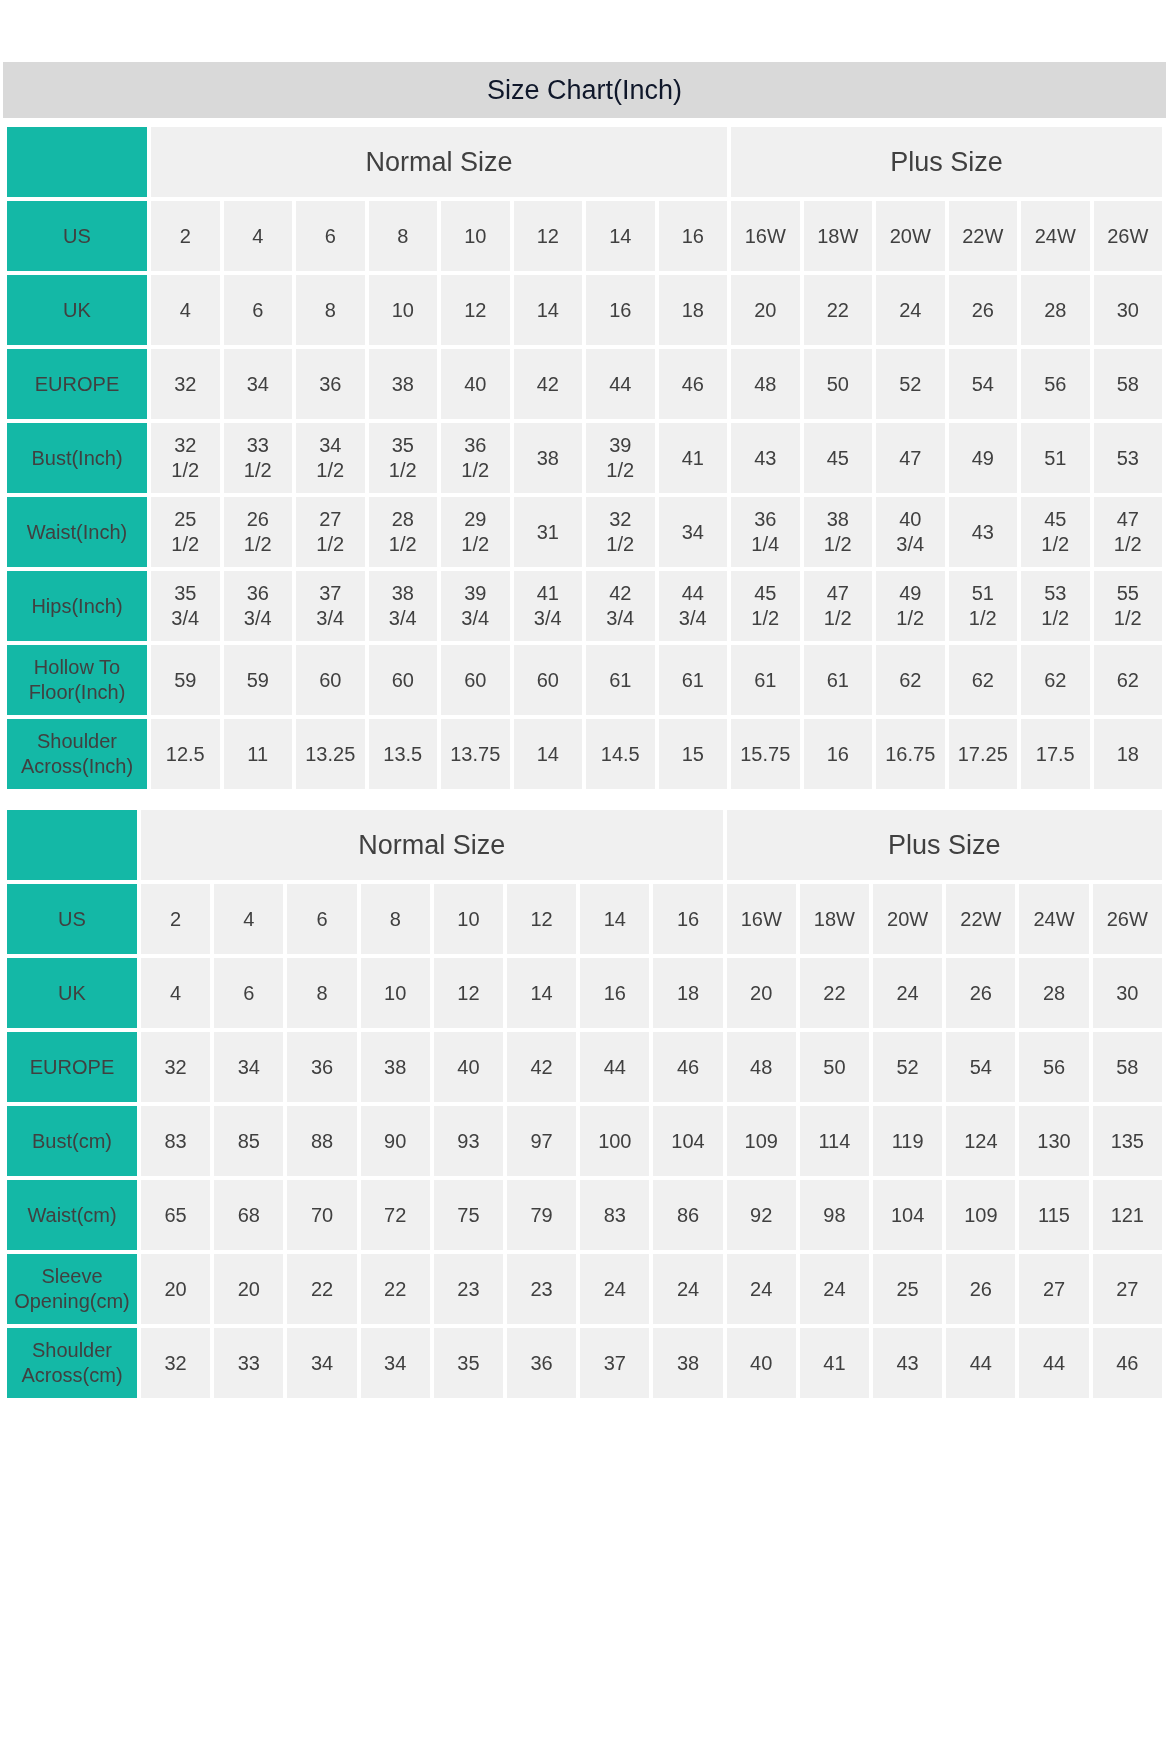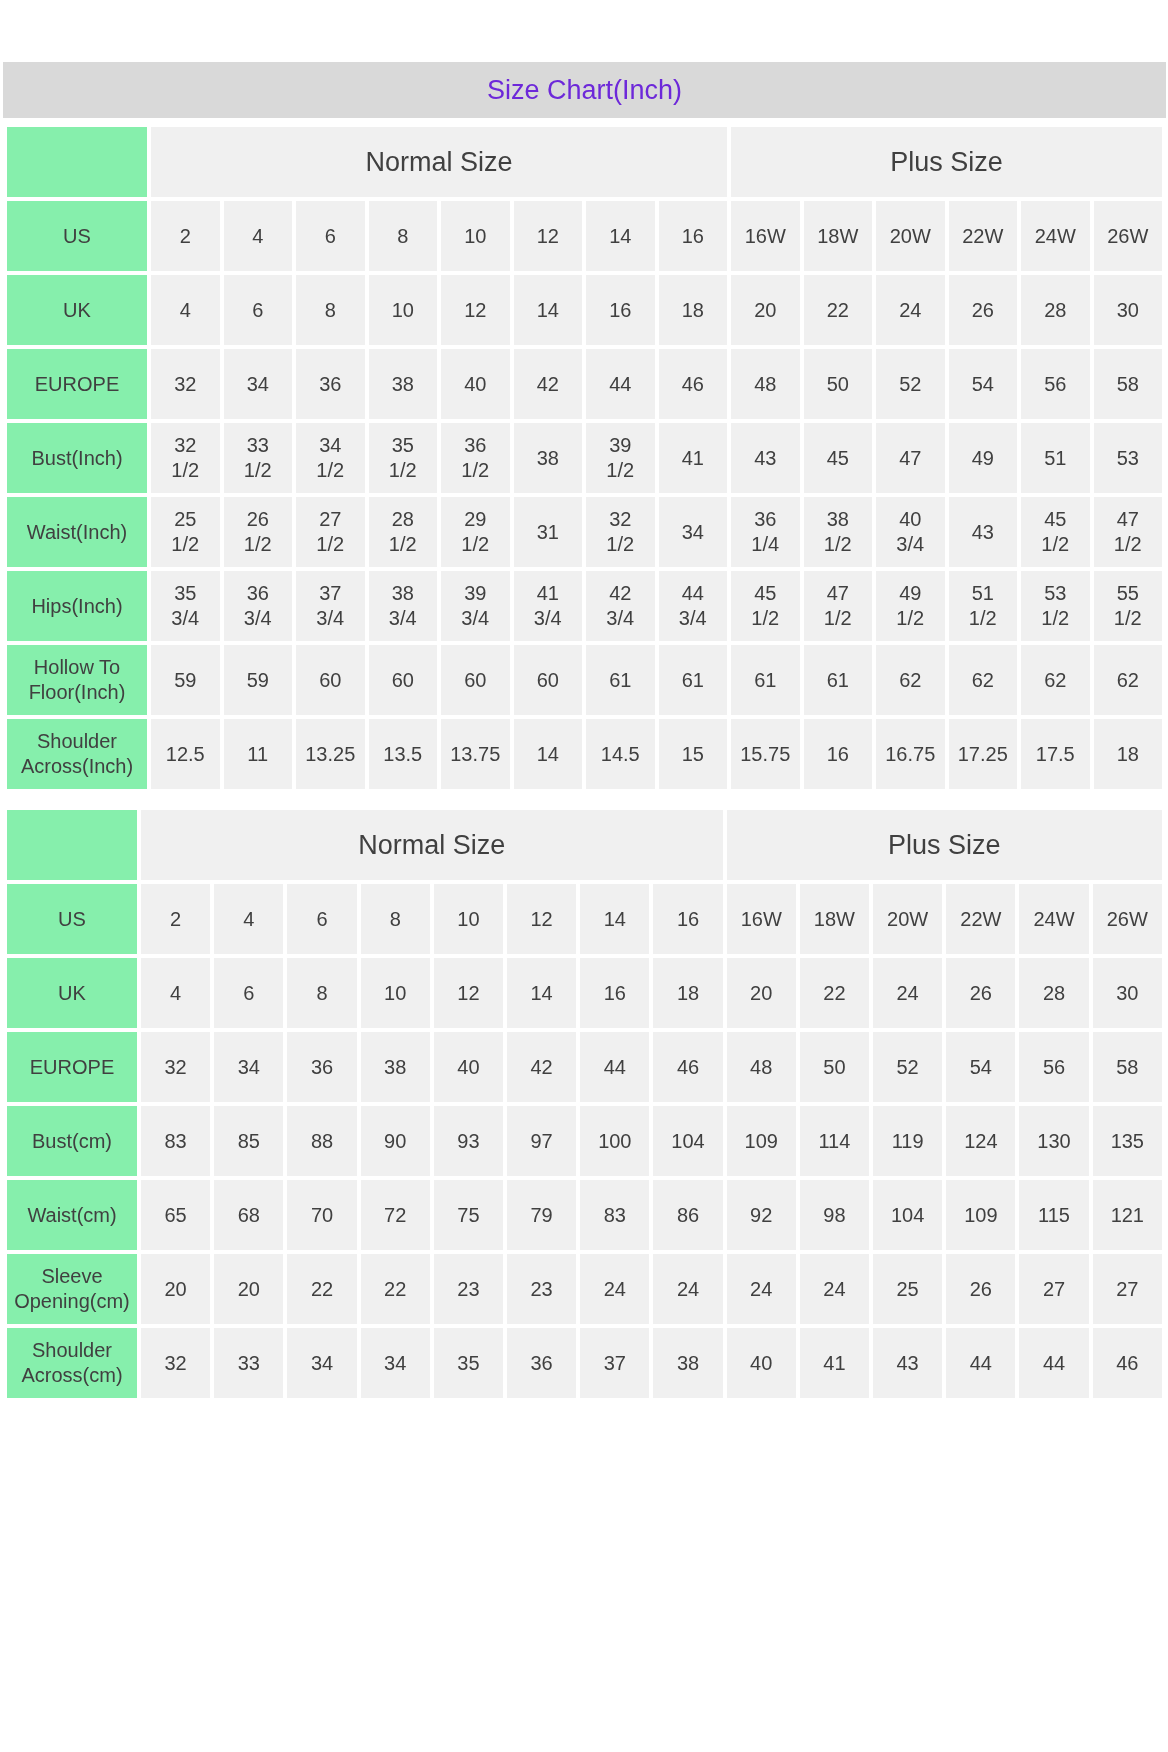--- a/index.html
+++ b/index.html
@@ -13,21 +13,21 @@
     width: 1168px;
     min-height: 1752px;
     padding: 62px 2px 40px 3px;
   }
   .title-bar {
     height: 56px;
     line-height: 56px;
     background: #d9d9d9;
     text-align: center;
     font-size: 27px;
-    color: #6d28d9;
+    color: #0f172a;
   }
   table.size-table {
     width: 100%;
     border-collapse: separate;
     border-spacing: 4px;
     table-layout: fixed;
     margin-top: 5px;
   }
   .chart-section + .chart-section {
     margin-top: 13px;
@@ -41,21 +41,21 @@
     line-height: 25px;
     white-space: pre-line;
     overflow: hidden;
   }
   th.group {
     background: #f0f0f0;
     font-weight: normal;
     font-size: 27px;
   }
   td.corner, td.row-label {
-    background: #86efac;
+    background: #14b8a6;
   }
   td.data {
     background: #f0f0f0;
   }
 </style>
 </head>
 <body>
 
 <div class="chart-section">
   <div class="title-bar">Size Chart(Inch)</div>

